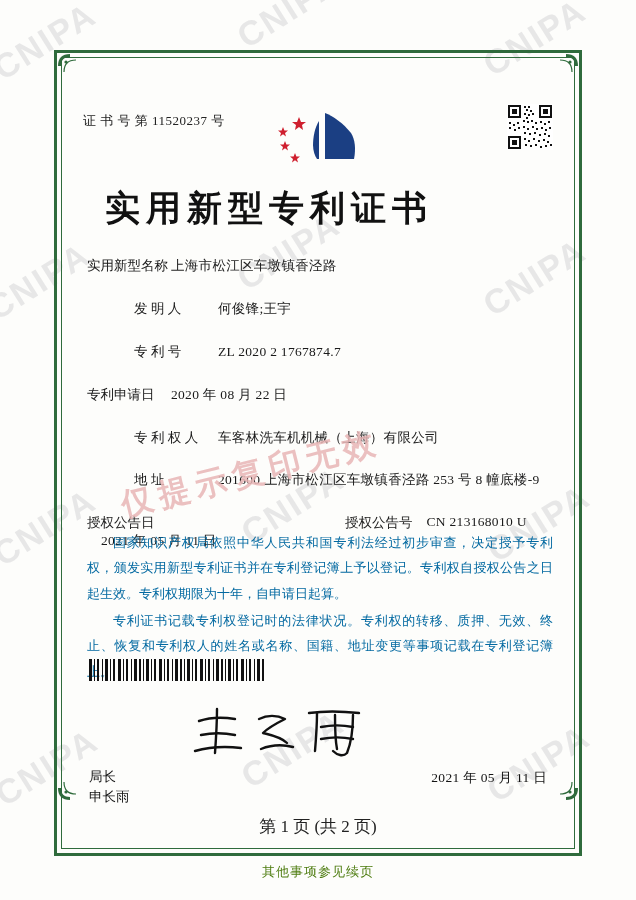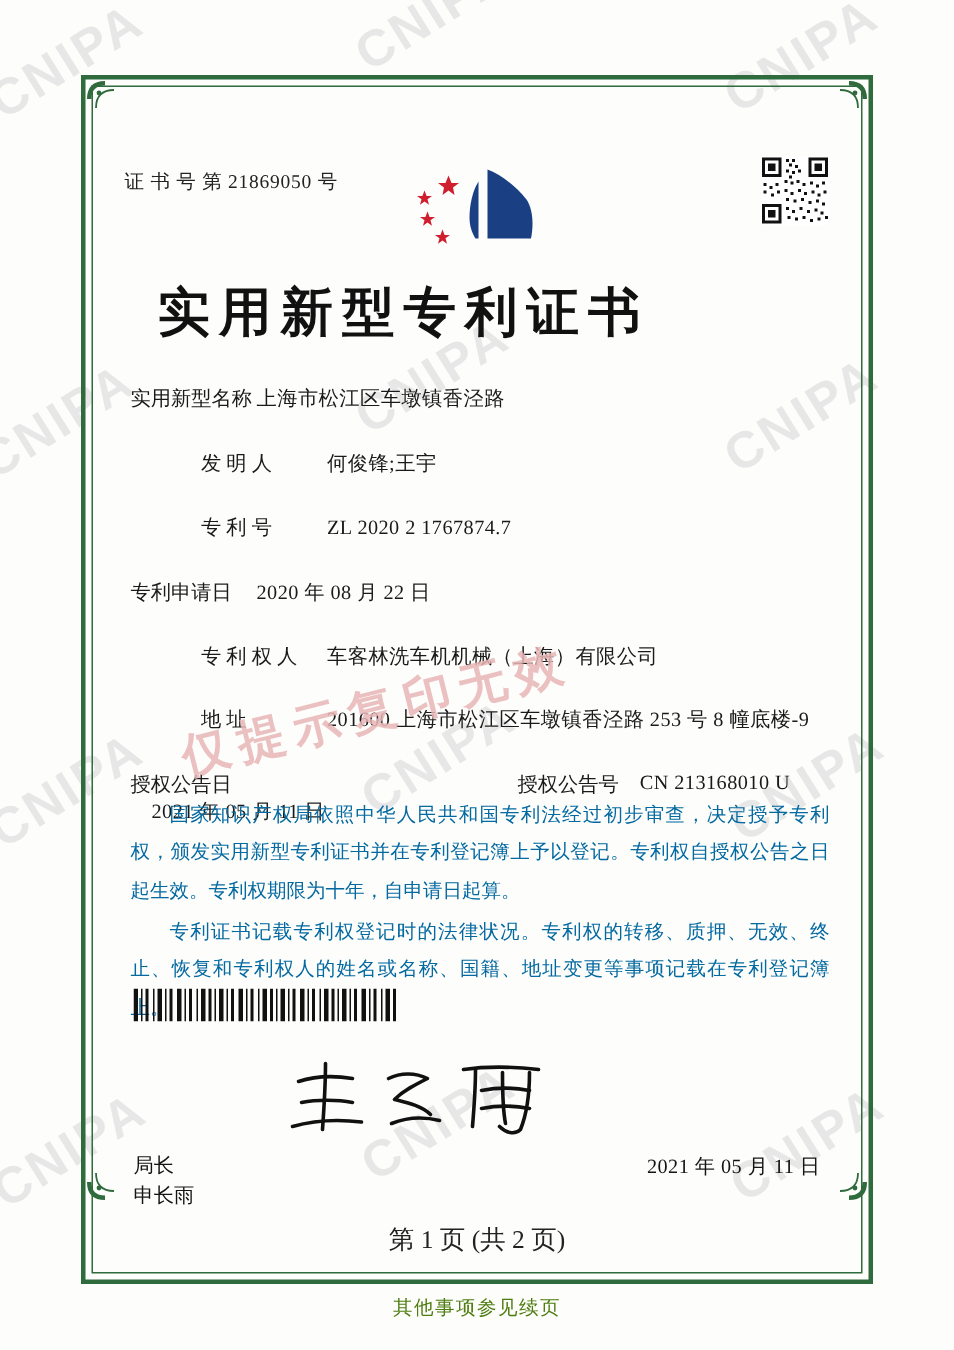--- a/index.html
+++ b/index.html
@@ -296,21 +296,21 @@
   <div class="corner c-br">
     <svg width="34" height="34" viewBox="0 0 34 34">
       <path d="M2,14 C2,6 6,2 14,2 L14,5 C8,5 5,8 5,14 Z" fill="#2f6b3c"></path>
       <path d="M8,20 C8,12 12,8 20,8" stroke="#2f6b3c" stroke-width="1.2" fill="none"></path>
       <circle cx="10" cy="10" r="1.6" fill="#2f6b3c"></circle>
     </svg>
   </div>
 
   <div class="content">
 
-    <div class="cert-no">证 书 号 第 21869050 号</div>
+    <div class="cert-no">证 书 号 第 11520237 号</div>
 
     <div class="qr">
       <svg width="46" height="46" viewBox="0 0 46 46">
         <rect x="0" y="0" width="46" height="46" fill="#ffffff"></rect>
         <g fill="#111111">
           <rect x="1" y="1" width="13" height="13"></rect>
           <rect x="32" y="1" width="13" height="13"></rect>
           <rect x="1" y="32" width="13" height="13"></rect>
         </g>
         <g fill="#ffffff">

